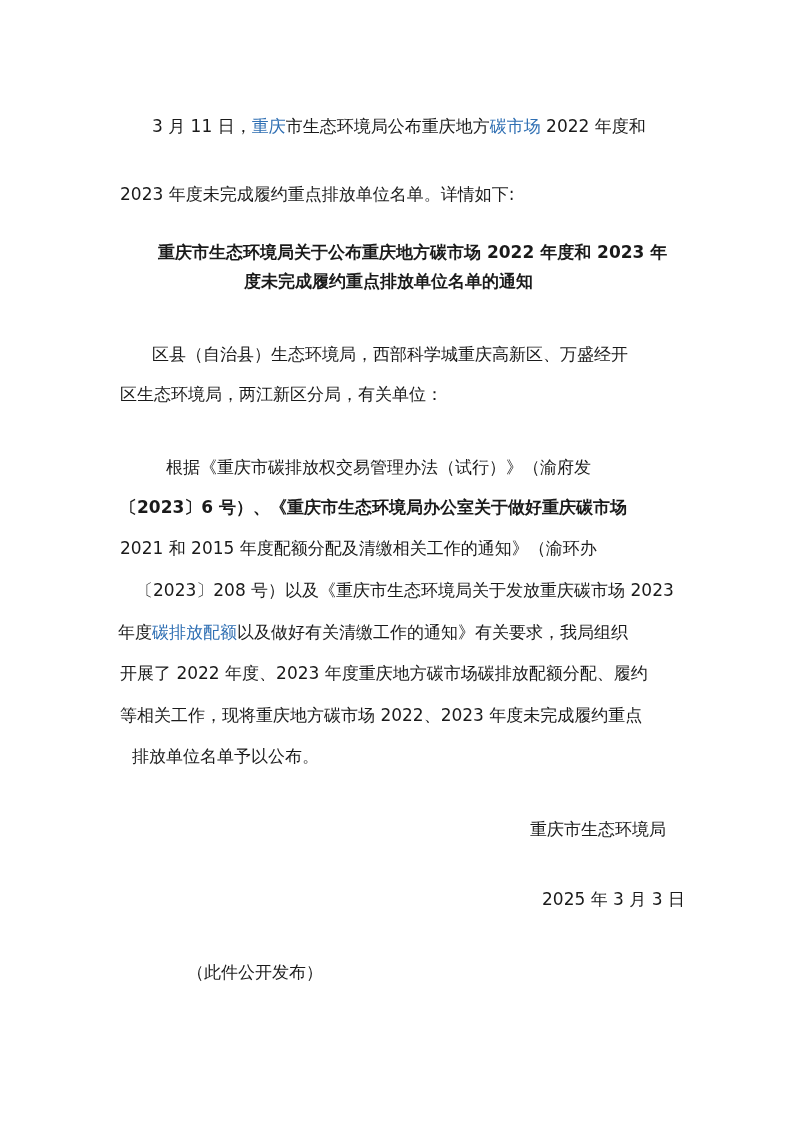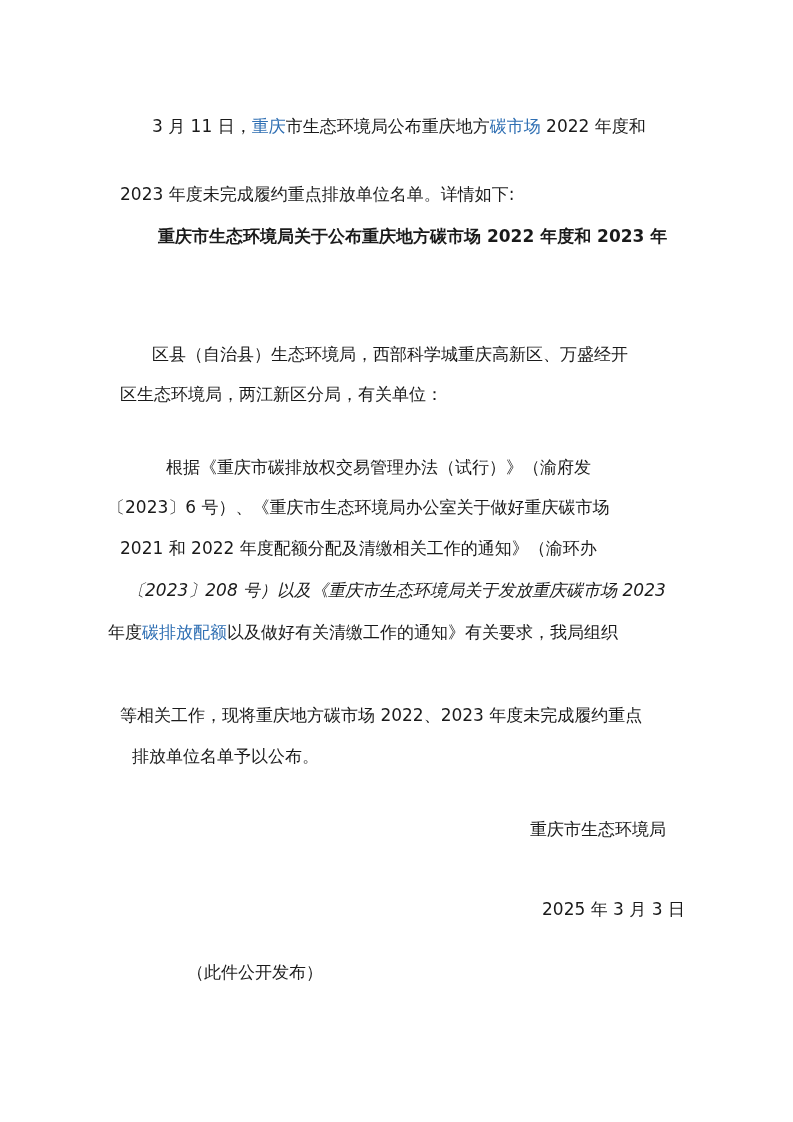--- a/index.html
+++ b/index.html
@@ -41,33 +41,35 @@
 </head>
 <body>
 
 <div class="page">
 
   <div class="line" style="left:152px; top:114px;">
     <span>3 月 11 日，</span><a class="link">重庆</a><span>市生态环境局公布重庆地方</span><a class="link">碳市场</a><span> 2022 年度和</span>
   </div>
   <div class="line" style="left:120px; top:155px;margin-top:27px;">2023 年度未完成履约重点排放单位名单。详情如下:</div>
 
-  <div class="line bold" style="left:158px; top:224px;">重庆市生态环境局关于公布重庆地方碳市场 2022 年度和 2023 年</div>
+  <div class="line bold" style="left:158px; top:240px;">重庆市生态环境局关于公布重庆地方碳市场 2022 年度和 2023 年</div>
+  <div class="line bold" style="left:244px; top:269px;">度未完成履约重点排放单位名单的通知</div>
 
   <div class="line" style="left:152px; top:342px;">区县（自治县）生态环境局，西部科学城重庆高新区、万盛经开</div>
   <div class="line" style="left:120px; top:382px;">区生态环境局，两江新区分局，有关单位：</div>
 
   <div class="line" style="left:152px; top:455px;margin-left:14px;">根据《重庆市碳排放权交易管理办法（试行）》（渝府发</div>
-  <div class="line" style="left:108px; top:495px;">〔2023〕6 号）、《重庆市生态环境局办公室关于做好重庆碳市场</div>
-  <div class="line" style="left:120px; top:536px;">2021 和 2022 年度配额分配及清缴相关工作的通知》（渝环办</div>
-  <div class="line" style="left:128px; top:578px;font-style:italic;">〔2023〕208 号）以及《重庆市生态环境局关于发放重庆碳市场 2023</div>
-  <div class="line" style="left:108px; top:620px;text-align:center;">
+  <div class="line" style="left:120px; top:495px;font-weight:bold;">〔2023〕6 号）、《重庆市生态环境局办公室关于做好重庆碳市场</div>
+  <div class="line" style="left:120px; top:536px;">2021 和 2015 年度配额分配及清缴相关工作的通知》（渝环办</div>
+  <div class="line" style="left:136px; top:578px;">〔2023〕208 号）以及《重庆市生态环境局关于发放重庆碳市场 2023</div>
+  <div class="line" style="left:118px; top:620px;text-align:center;">
     <span>年度</span><a class="link">碳排放配额</a><span>以及做好有关清缴工作的通知》有关要求，我局组织</span>
   </div>
+  <div class="line" style="left:120px; top:661px;">开展了 2022 年度、2023 年度重庆地方碳市场碳排放配额分配、履约</div>
   <div class="line" style="left:120px; top:703px;">等相关工作，现将重庆地方碳市场 2022、2023 年度未完成履约重点</div>
   <div class="line" style="left:120px; top:744px;margin-left:12px;">排放单位名单予以公布。</div>
 
   <div class="line" style="left:530px; top:817px;">重庆市生态环境局</div>
-  <div class="line" style="left:542px; top:887px;margin-top:10px;">2025 年 3 月 3 日</div>
+  <div class="line" style="left:542px; top:887px;">2025 年 3 月 3 日</div>
 
   <div class="line" style="left:152px; top:960px;margin-left:35px;">（此件公开发布）</div>
 
 </div>
 
 </body></html>

